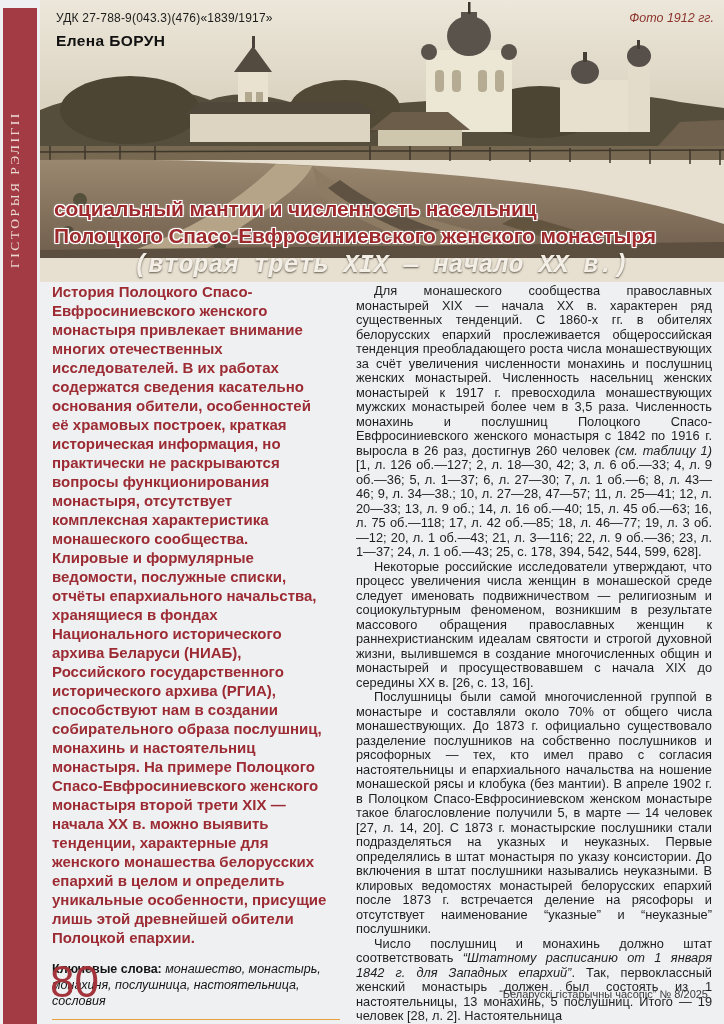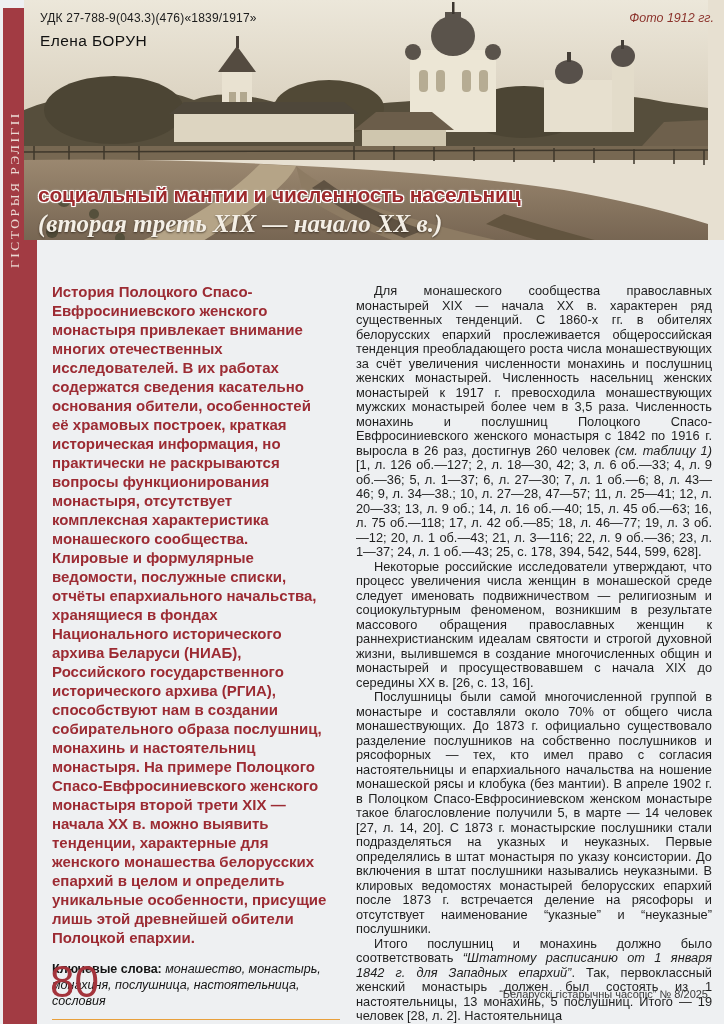--- a/index.html
+++ b/index.html
@@ -18,51 +18,51 @@
   .side-label{
     position:absolute;top:92px;left:4px;height:180px;width:26px;
     writing-mode:vertical-rl;transform:rotate(180deg);
     font-family:"Liberation Serif", serif;
     font-size:13.5px;letter-spacing:2.5px;color:#ead9d3;
     white-space:nowrap;text-align:center;
   }
 
   
   .photo{
-    position:absolute;left:24px;right:0;top:0;height:240px;
+    position:absolute;left:40px;right:0;top:0;height:282px;
     background:#e7e0d1;overflow:hidden;
   }
   .photo svg{position:absolute;inset:0;display:block;}
   .udc{
     position:absolute;left:16px;top:11px;
     font-size:12px;color:#1c1c1c;letter-spacing:0.2px;
   }
   .author{
     position:absolute;left:16px;top:32px;
-    font-size:15.5px;font-weight:normal;color:#111;letter-spacing:0.4px;
+    font-size:15.5px;font-weight:bold;color:#111;letter-spacing:0.4px;
   }
   .caption{
     position:absolute;right:10px;top:10px;text-align:right;
     font-style:italic;font-size:12.5px;line-height:16px;color:#8c332c;
   }
 
   .title-block{position:absolute;left:14px;right:10px;bottom:2px;}
   .t1{
     font-size:30px;font-weight:800;letter-spacing:0.5px;color:#9d2a2d;
     text-shadow:-1px -1px 0 #fff,1px -1px 0 #fff,-1px 1px 0 #fff,1px 1px 0 #fff,0 0 4px #fff;
     margin-bottom:5px;
   }
   .t2,.t3{
     font-size:21px;font-weight:700;color:#9d2a2d;letter-spacing:-0.2px;
     text-shadow:-1px -1px 0 #fff,1px -1px 0 #fff,-1px 1px 0 #fff,1px 1px 0 #fff,0 0 3px #fff;
     margin-bottom:3px;
   }
   .t4{
-    text-align:left;padding-right:6px;
-    font-family:Liberation Serif, serif;font-style:italic;font-weight:bold;
+    text-align:center;padding-right:6px;
+    font-family:Liberation Mono, monospace;font-style:italic;font-weight:bold;
     font-size:25px;color:#f4efe6;
     text-shadow:0 1px 2px rgba(40,30,20,0.7);
   }
 
   
   .columns{
     position:absolute;left:52px;right:12px;top:272px;
     display:flex;gap:16px;
   }
   .col-left{width:288px;flex:0 0 288px;}
@@ -195,35 +195,36 @@
     </svg>
 
     <div class="udc">УДК 27-788-9(043.3)(476)«1839/1917»</div>
     <div class="author">Елена БОРУН</div>
     <div class="caption">
       <div>Фото 1912 гг.</div>
     </div>
 
     <div class="title-block">
       <div class="t2">социальный мантии и численность насельниц</div>
+      <div class="t3">Полоцкого Спасо-Евфросиниевского женского монастыря</div>
       <div class="t4">(вторая треть XIX — начало XX в.)</div>
     </div>
   </div>
 
   <div class="columns">
     <div class="col-left">
       <p class="abstract">История Полоцкого Спасо-Евфросиниевского женского монастыря привлекает внимание многих отечественных исследователей. В их работах содержатся сведения касательно основания обители, особенностей её храмовых построек, краткая историческая информация, но практически не раскрываются вопросы функционирования монастыря, отсутствует комплексная характеристика монашеского сообщества. Клировые и формулярные ведомости, послужные списки, отчёты епархиального начальства, хранящиеся в фондах Национального исторического архива Беларуси (НИАБ), Российского государственного исторического архива (РГИА), способствуют нам в создании собирательного образа послушниц, монахинь и настоятельниц монастыря. На примере Полоцкого Спасо-Евфросиниевского женского монастыря второй трети XIX — начала XX в. можно выявить тенденции, характерные для женского монашества белорусских епархий в целом и определить уникальные особенности, присущие лишь этой древнейшей обители Полоцкой епархии.</p>
       <p class="keywords"><b>Ключевые слова:</b> <i>монашество, монастырь, монахиня, послушница, настоятельница, сословия</i></p>
       <hr class="orange-rule">
     </div>
 
     <div class="col-right">
       <p><span>Для монашеского сообщества православных монастырей XIX — начала XX в. характерен ряд существенных тенденций. С 1860-х гг. в обителях белорусских епархий прослеживается общероссийская тенденция преобладающего роста числа монашествующих за счёт увеличения численности монахинь и послушниц женских монастырей. Численность насельниц женских монастырей к 1917 г. превосходила монашествующих мужских монастырей более чем в 3,5 раза. Численность монахинь и послушниц Полоцкого Спасо-Евфросиниевского женского монастыря с 1842 по 1916 г. выросла в 26 раз, достигнув 260 человек </span><i>(см. таблицу 1)</i><span> [1, л. 126 об.—127; 2, л. 18—30, 42; 3, л. 6 об.—33; 4, л. 9 об.—36; 5, л. 1—37; 6, л. 27—30; 7, л. 1 об.—6; 8, л. 43—46; 9, л. 34—38.; 10, л. 27—28, 47—57; 11, л. 25—41; 12, л. 20—33; 13, л. 9 об.; 14, л. 16 об.—40; 15, л. 45 об.—63; 16, л. 75 об.—118; 17, л. 42 об.—85; 18, л. 46—77; 19, л. 3 об.—12; 20, л. 1 об.—43; 21, л. 3—116; 22, л. 9 об.—36; 23, л. 1—37; 24, л. 1 об.—43; 25, с. 178, 394, 542, 544, 599, 628].</span></p>
       <p>Некоторые российские исследователи утверждают, что процесс увеличения числа женщин в монашеской среде следует именовать подвижничеством — религиозным и социокультурным феноменом, возникшим в результате массового обращения православных женщин к раннехристианским идеалам святости и строгой духовной жизни, вылившемся в создание многочисленных общин и монастырей и просуществовавшем с начала XIX до середины XX в. [26, с. 13, 16].</p>
       <p>Послушницы были самой многочисленной группой в монастыре и составляли около 70% от общего числа монашествующих. До 1873 г. официально существовало разделение послушников на собственно послушников и рясофорных — тех, кто имел право с согласия настоятельницы и епархиального начальства на ношение монашеской рясы и клобука (без мантии). В апреле 1902 г. в Полоцком Спасо-Евфросиниевском женском монастыре такое благословление получили 5, в марте — 14 человек [27, л. 14, 20]. С 1873 г. монастырские послушники стали подразделяться на указных и неуказных. Первые определялись в штат монастыря по указу консистории. До включения в штат послушники назывались неуказными. В клировых ведомостях монастырей белорусских епархий после 1873 г. встречается деление на рясофоры и отсутствует наименование “указные” и “неуказные” послушники.</p>
-      <p><span>Итого послушниц и монахинь должно было соответствовать </span><i>“Штатному расписанию от 1 января 1842 г. для Западных епархий”</i><span>. Так, первоклассный женский монастырь должен был состоять из 1 настоятельницы, 13 монахинь, 5 послушниц. Итого — 19 человек [28, л. 2]. Настоятельница</span></p>
+      <p><span>Число послушниц и монахинь должно штат соответствовать </span><i>“Штатному расписанию от 1 января 1842 г. для Западных епархий”</i><span>. Так, первоклассный женский монастырь должен был состоять из 1 настоятельницы, 13 монахинь, 5 послушниц. Итого — 19 человек [28, л. 2]. Настоятельница</span></p>
     </div>
   </div>
 
   <div class="page-num">80</div>
   <div class="journal">“Беларускі гістарычны часопіс”  № 8/2025</div>
 
 </div>
 
 </body></html>

